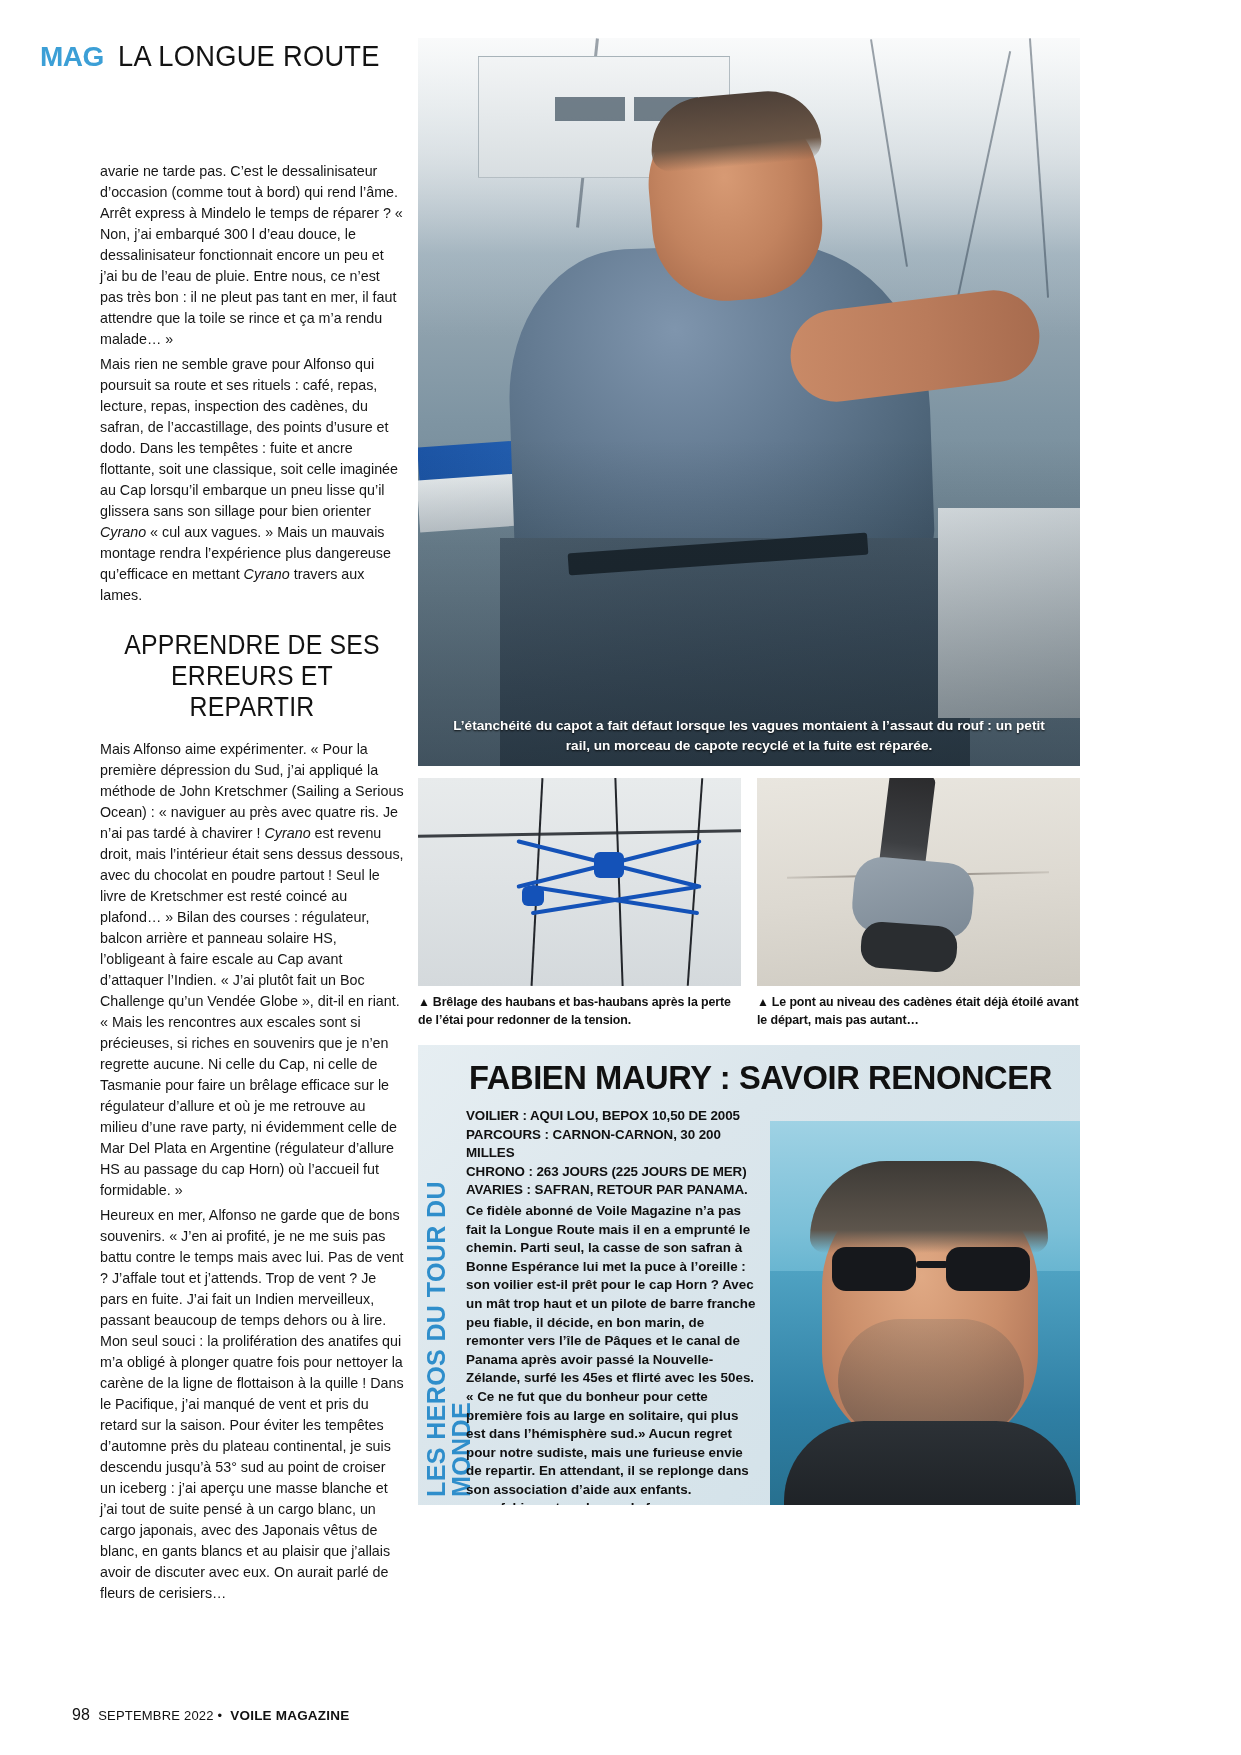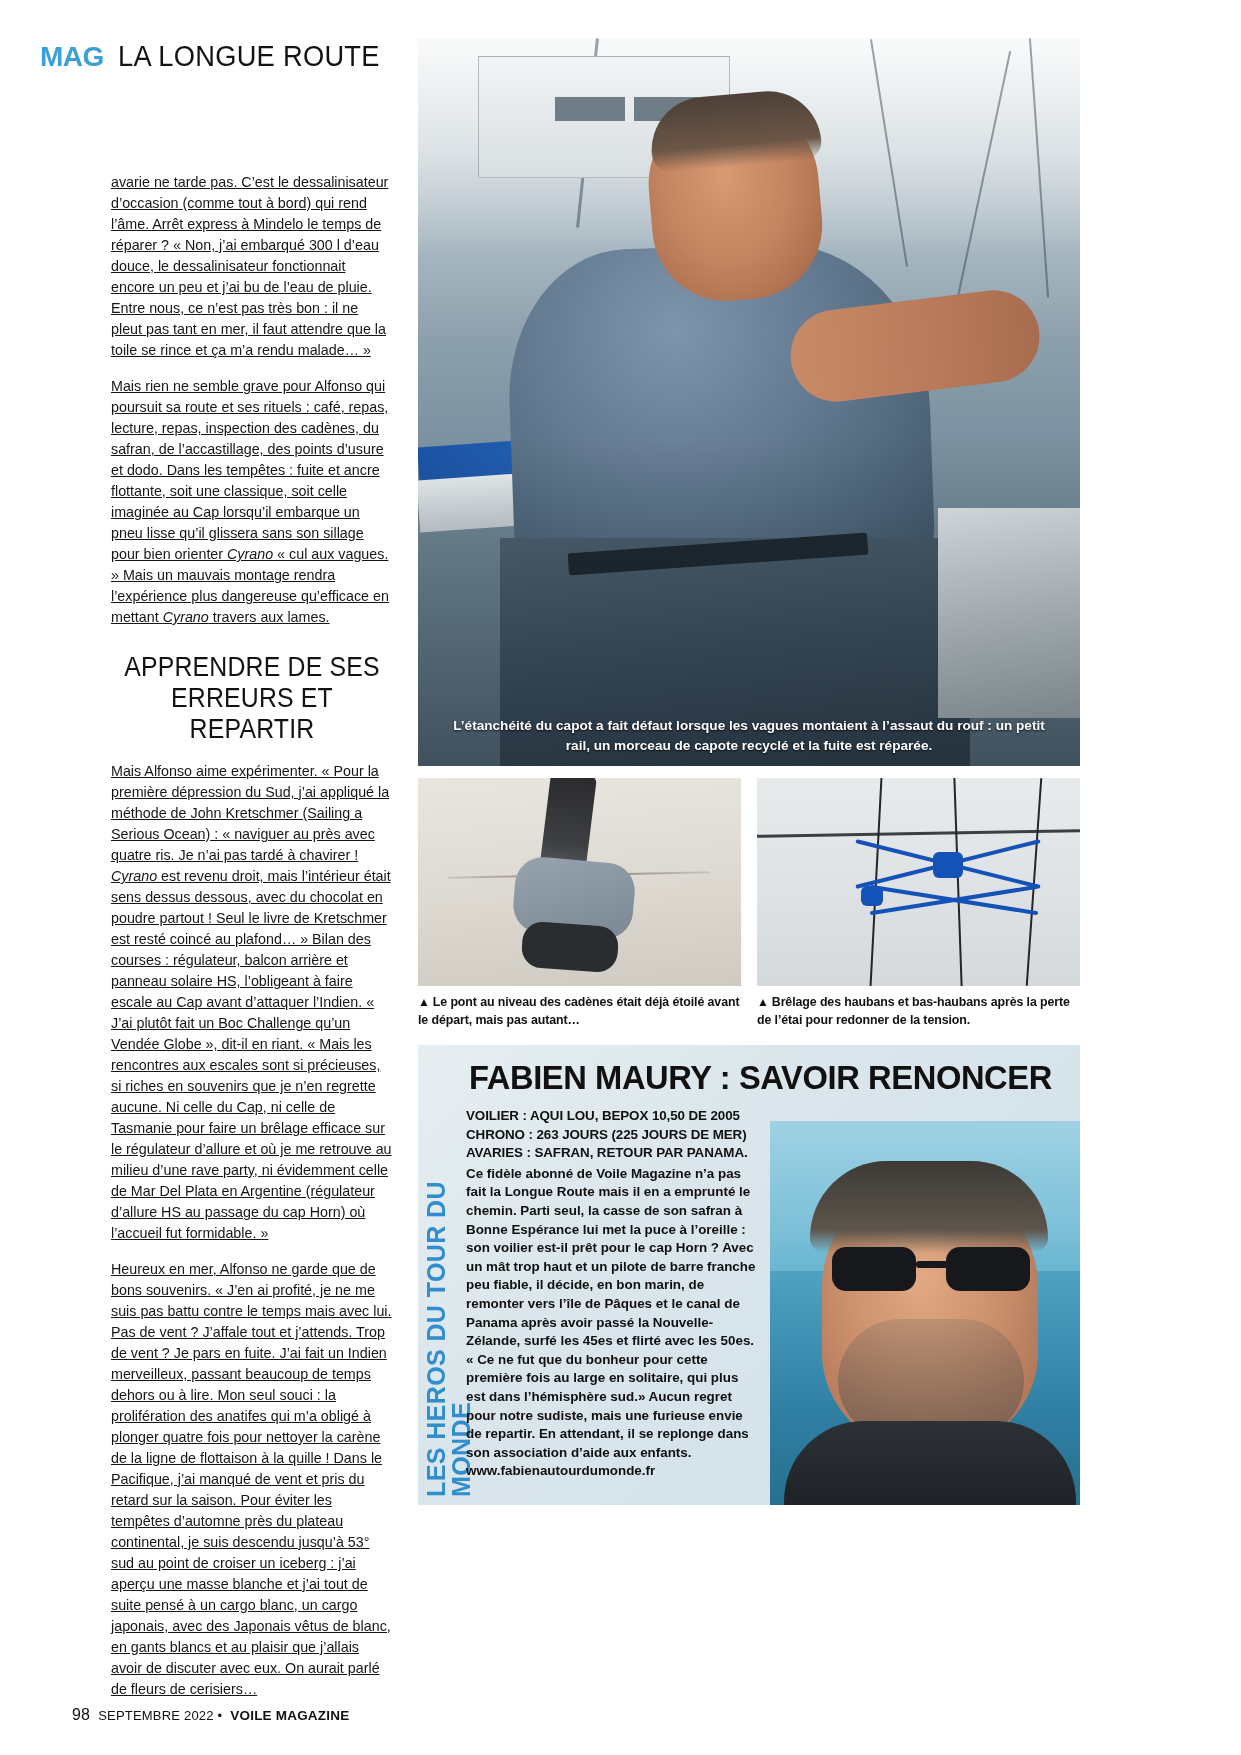--- a/index.html
+++ b/index.html
@@ -24,21 +24,21 @@
     transform:scaleX(0.94);transform-origin:left center;
   }
 
   
   .col-left{
     position:absolute;left:96px;top:157px;width:312px;
     font-size:14.3px;line-height:21.0px;color:#161616;
     text-align:left;
     font-family:"Liberation Sans", sans-serif;
   }
-  .col-left p{margin:15px;text-decoration:underline;}
+  .col-left p{margin:4px;}
   .col-left i{font-style:italic;}
 
   .subhead{
     margin:24px 0 16px 0;
     text-align:center;
     font-size:27px;line-height:31px;
     font-weight:300;letter-spacing:0.2px;
     color:#121212;
     transform:scaleX(0.92);
   }
@@ -307,54 +307,55 @@
       <div class="hair"></div>
       <div class="trousers"></div>
       <div class="belt"></div>
       <div class="hatch"></div>
       <div class="shade"></div>
       <div class="hero-caption">L’étanchéité du capot a fait défaut lorsque les vagues montaient à l’assaut du rouf : un petit rail, un morceau de capote recyclé et la fuite est réparée.</div>
     </div>
 
     <div class="duo">
       <div class="cell">
-        <div class="thumb a">
-          <div class="crackline"></div>
-          <div class="tool"></div>
-          <div class="hand"></div>
-          <div class="shoe"></div>
-        </div>
-        <div class="mini-cap">
-          <span class="tri">▲</span><span>Le pont au niveau des cadènes était déjà étoilé avant le départ, mais pas autant…</span>
-        </div>
-      </div>
-      <div class="cell">
         <div class="thumb b">
           <div class="deckline"></div>
           <div class="wire v1"></div>
           <div class="wire v2"></div>
           <div class="wire v3"></div>
           <div class="lash l1"></div>
           <div class="lash l2"></div>
           <div class="lash l3"></div>
           <div class="lash l4"></div>
           <div class="knot"></div>
           <div class="knot2"></div>
         </div>
         <div class="mini-cap">
           <span class="tri">▲</span><span>Brêlage des haubans et bas-haubans après la perte de l’étai pour redonner de la tension.</span>
         </div>
       </div>
+      <div class="cell">
+        <div class="thumb a">
+          <div class="crackline"></div>
+          <div class="tool"></div>
+          <div class="hand"></div>
+          <div class="shoe"></div>
+        </div>
+        <div class="mini-cap">
+          <span class="tri">▲</span><span>Le pont au niveau des cadènes était déjà étoilé avant le départ, mais pas autant…</span>
+        </div>
+      </div>
     </div>
 
     <div class="feature">
       <div class="vertical">LES HEROS DU TOUR DU MONDE</div>
       <div class="fhead">FABIEN MAURY : SAVOIR RENONCER</div>
       <div class="fbody">
         <div class="meta">VOILIER : AQUI LOU, BEPOX 10,50 DE 2005</div>
+        <div class="meta">PARCOURS : CARNON-CARNON, 30 200 MILLES</div>
         <div class="meta">CHRONO : 263 JOURS (225 JOURS DE MER)</div>
         <div class="meta">AVARIES : SAFRAN, RETOUR PAR PANAMA.</div>
         <div class="para">Ce fidèle abonné de Voile Magazine n’a pas fait la Longue Route mais il en a emprunté le chemin. Parti seul, la casse de son safran à Bonne Espérance lui met la puce à l’oreille : son voilier est-il prêt pour le cap Horn ? Avec un mât trop haut et un pilote de barre franche peu fiable, il décide, en bon marin, de remonter vers l’île de Pâques et le canal de Panama après avoir passé la Nouvelle-Zélande, surfé les 45es et flirté avec les 50es. « Ce ne fut que du bonheur pour cette première fois au large en solitaire, qui plus est dans l’hémisphère sud.» Aucun regret pour notre sudiste, mais une furieuse envie de repartir. En attendant, il se replonge dans son association d’aide aux enfants. www.fabienautourdumonde.fr</div>
       </div>
       <div class="portrait">
         <div class="sea"></div>
         <div class="face"></div>
         <div class="hairf"></div>
         <div class="glasses">
           <div class="lens l"></div>

